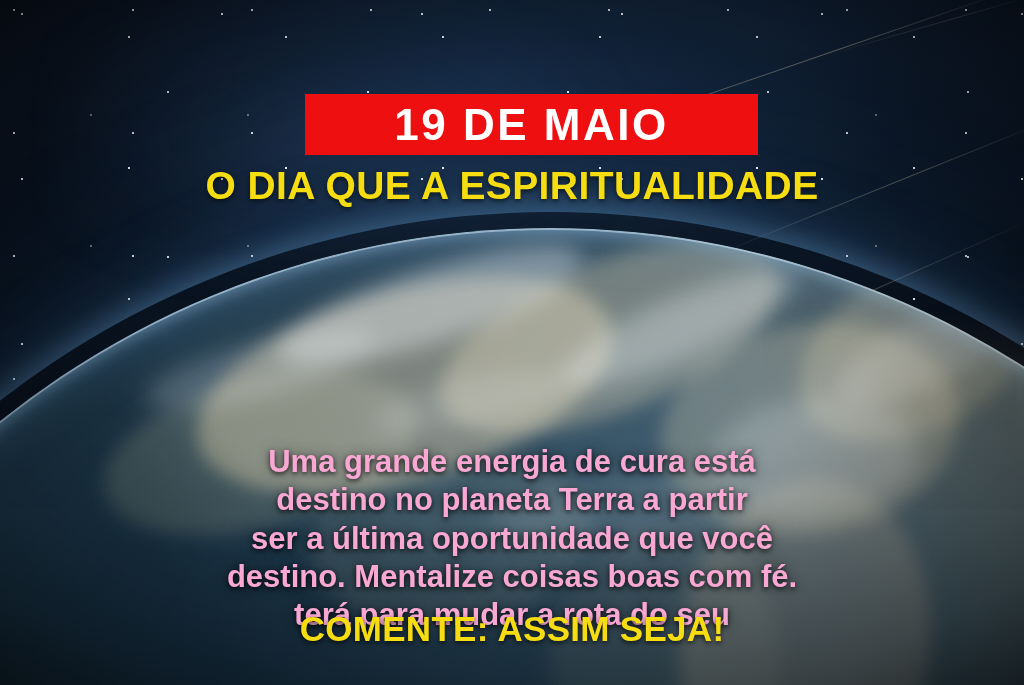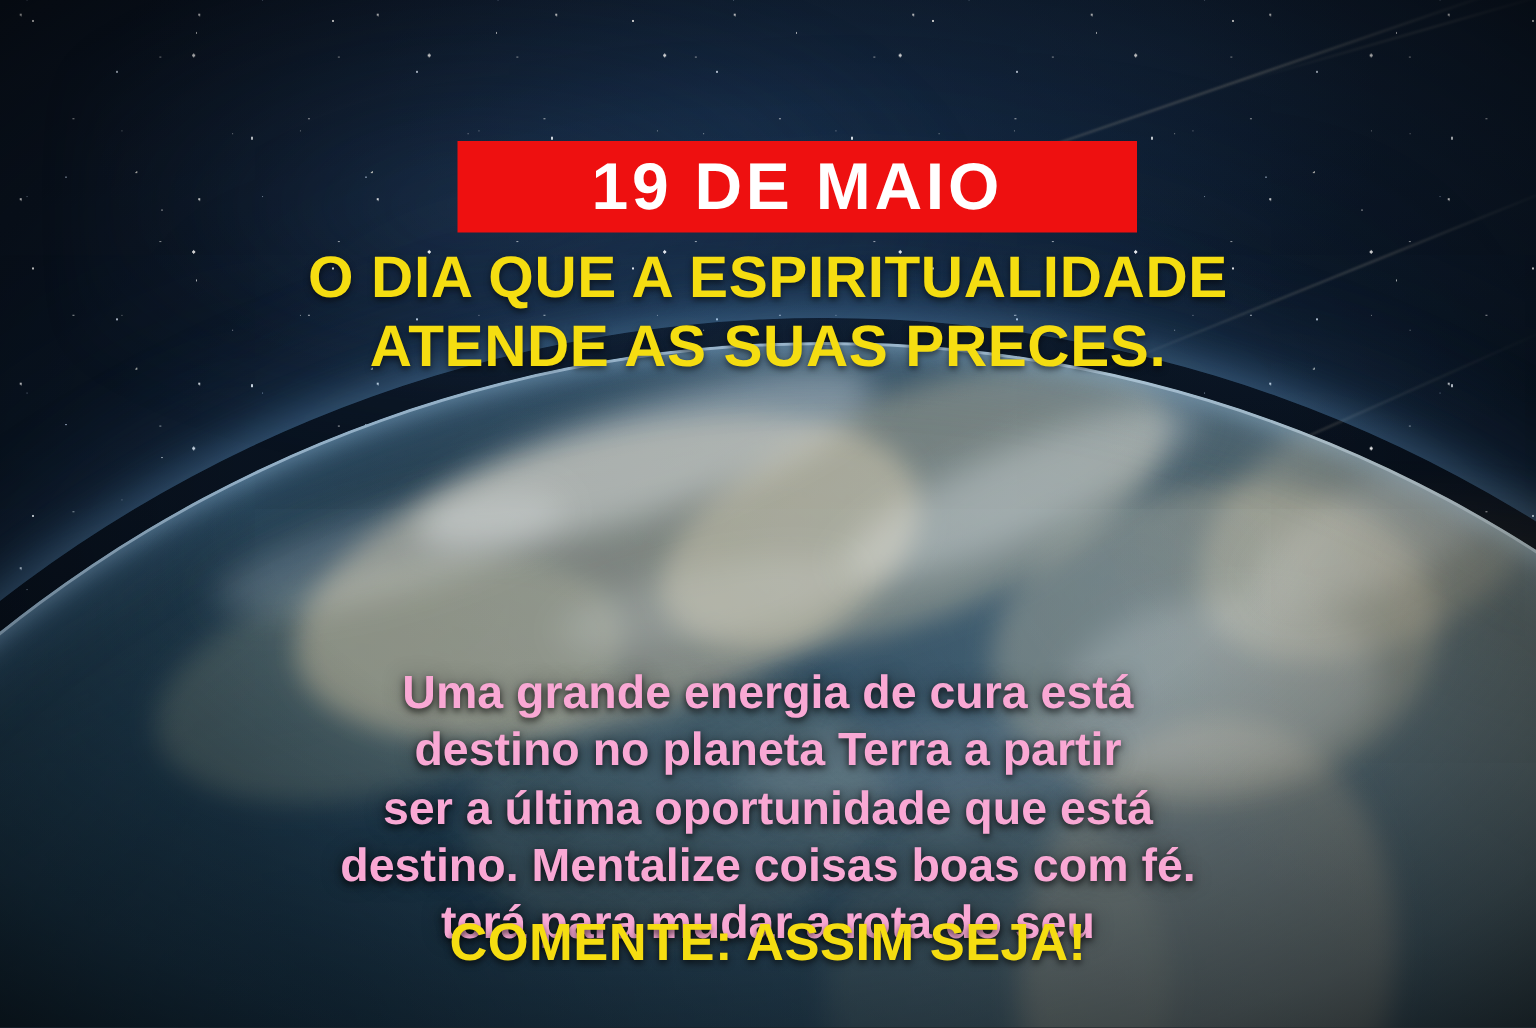--- a/index.html
+++ b/index.html
@@ -297,27 +297,26 @@
 
   <div class="content">
 
     <div class="date-banner">
       <div class="date-banner-bg"></div>
       <div class="date-banner-text">19 DE MAIO</div>
     </div>
 
     <div class="headline">
       <span class="hl-line">O DIA QUE A ESPIRITUALIDADE</span>
-      <span class="hl-line">ATENDE AS SUAS PRECES.</span>
     </div>
 
     <div class="body-copy">
       <span class="bc-line">Uma grande energia de cura está</span>
       <span class="bc-line">destino no planeta Terra a partir</span>
-      <span class="bc-line">ser a última oportunidade que está</span>
+      <span class="bc-line">ser a última oportunidade que você</span>
       <span class="bc-line">destino. Mentalize coisas boas com fé.</span>
       <span class="bc-line">terá para mudar a rota do seu</span>
     </div>
 
     <div class="cta">COMENTE: ASSIM SEJA!</div>
 
   </div>
 </div>
 
 </body></html>

